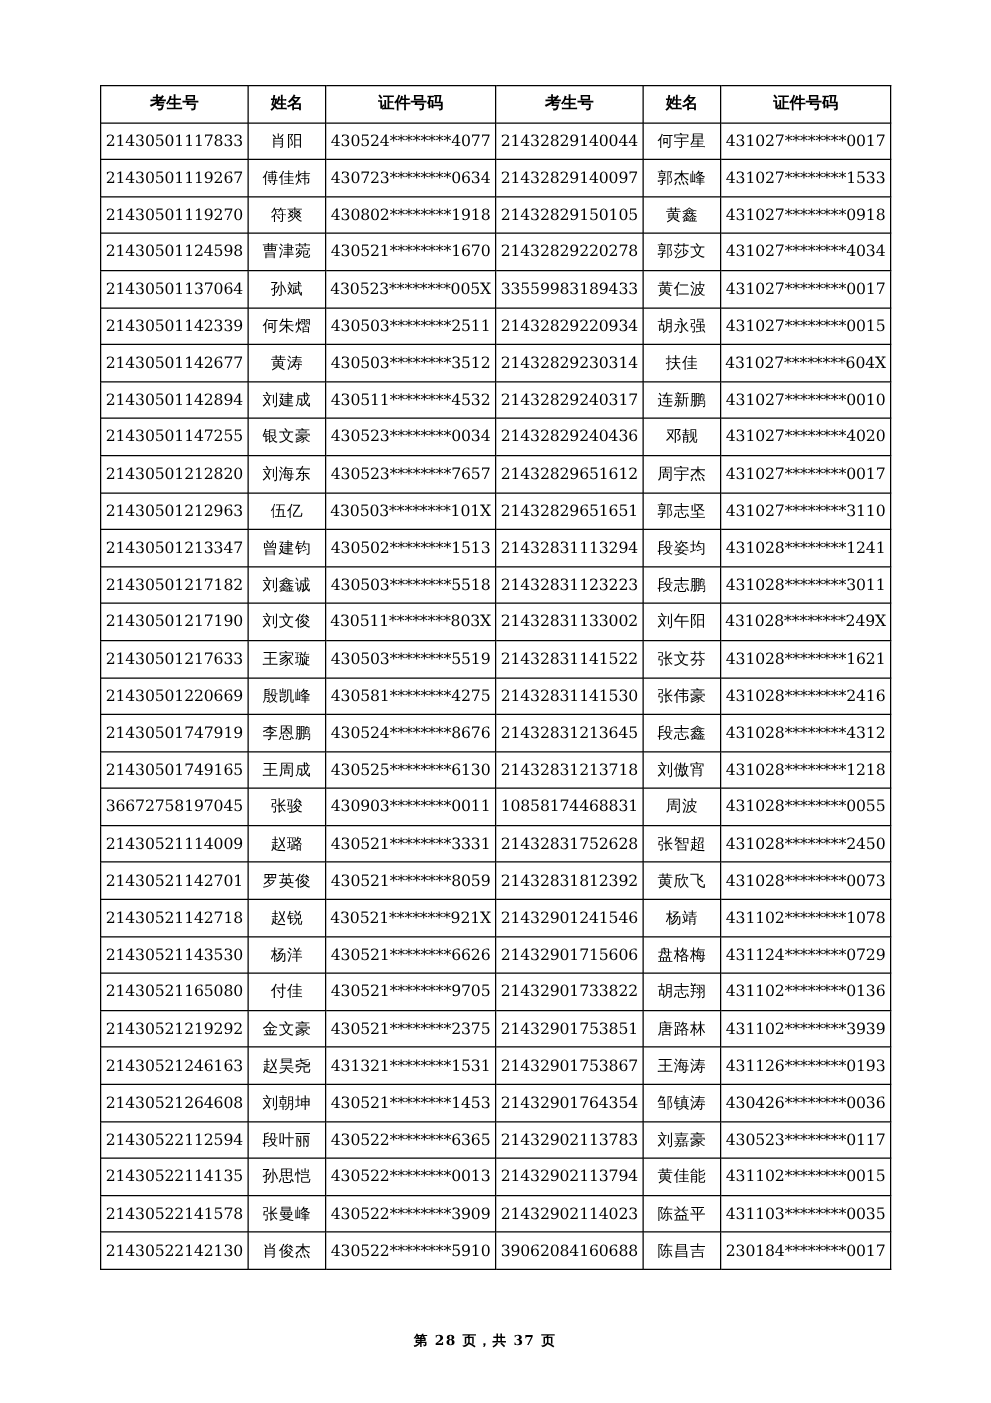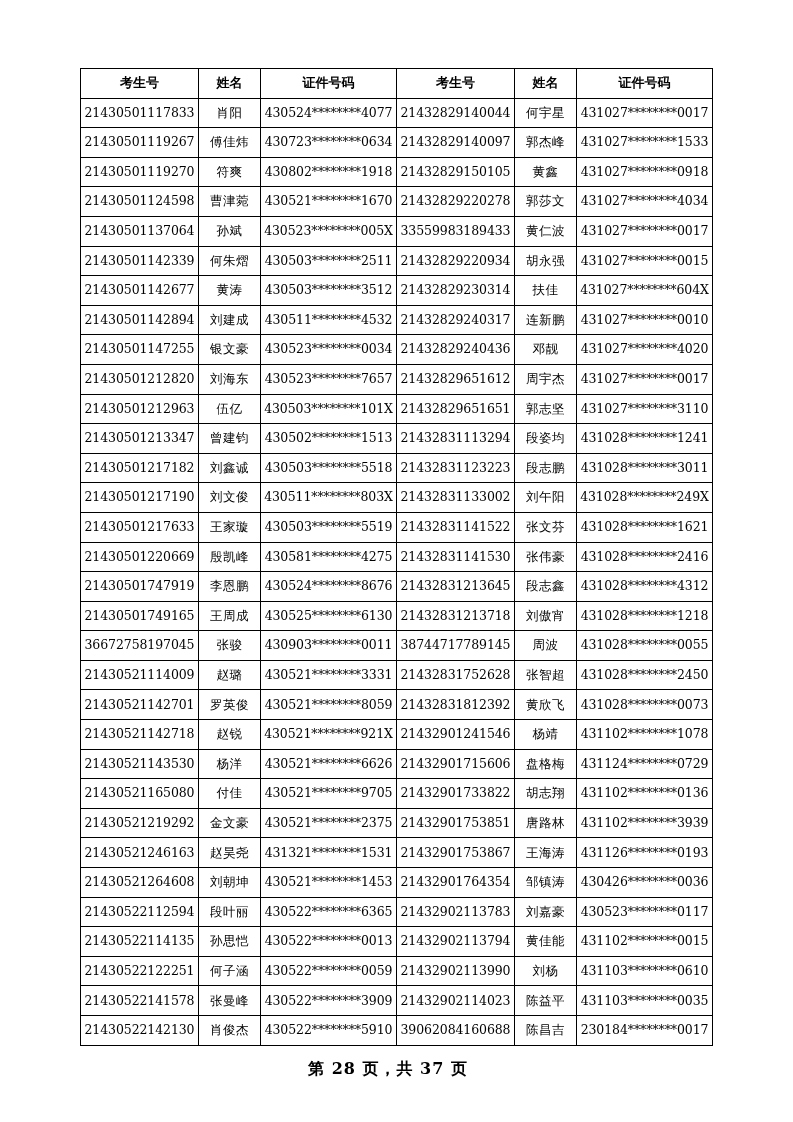--- a/index.html
+++ b/index.html
@@ -54,21 +54,21 @@
   td.cell-name {
     font-family: "DejaVu Serif", "Liberation Serif", serif;
     letter-spacing: 0.5px;
   }
   .footer {
     position: absolute;
     left: 0;
     right: 17px;
     bottom: 42px;
     text-align: center;
-    font-size: 16px;
+    font-size: 11px;
     font-weight: bold;
     letter-spacing: 1px;
   }
 </style>
 </head>
 <body>
 
 <div class="page">
 
   <table class="roster">
@@ -232,21 +232,21 @@
           <td class="cell-name">王周成</td>
           <td class="cell-cert">430525********6130</td>
           <td class="cell-id">21432831213718</td>
           <td class="cell-name">刘傲宵</td>
           <td class="cell-cert">431028********1218</td>
         </tr>
         <tr>
           <td class="cell-id">36672758197045</td>
           <td class="cell-name">张骏</td>
           <td class="cell-cert">430903********0011</td>
-          <td class="cell-id">38744717789145</td>
+          <td class="cell-id">10858174468831</td>
           <td class="cell-name">周波</td>
           <td class="cell-cert">431028********0055</td>
         </tr>
         <tr>
           <td class="cell-id">21430521114009</td>
           <td class="cell-name">赵璐</td>
           <td class="cell-cert">430521********3331</td>
           <td class="cell-id">21432831752628</td>
           <td class="cell-name">张智超</td>
           <td class="cell-cert">431028********2450</td>
@@ -317,28 +317,20 @@
         </tr>
         <tr>
           <td class="cell-id">21430522114135</td>
           <td class="cell-name">孙思恺</td>
           <td class="cell-cert">430522********0013</td>
           <td class="cell-id">21432902113794</td>
           <td class="cell-name">黄佳能</td>
           <td class="cell-cert">431102********0015</td>
         </tr>
         <tr>
-          <td class="cell-id">21430522122251</td>
-          <td class="cell-name">何子涵</td>
-          <td class="cell-cert">430522********0059</td>
-          <td class="cell-id">21432902113990</td>
-          <td class="cell-name">刘杨</td>
-          <td class="cell-cert">431103********0610</td>
-        </tr>
-        <tr>
           <td class="cell-id">21430522141578</td>
           <td class="cell-name">张曼峰</td>
           <td class="cell-cert">430522********3909</td>
           <td class="cell-id">21432902114023</td>
           <td class="cell-name">陈益平</td>
           <td class="cell-cert">431103********0035</td>
         </tr>
         <tr>
           <td class="cell-id">21430522142130</td>
           <td class="cell-name">肖俊杰</td>

